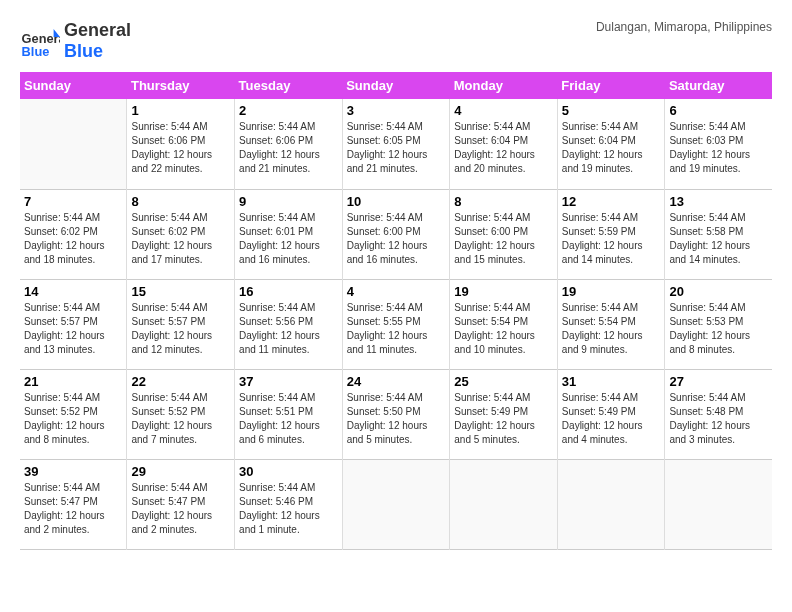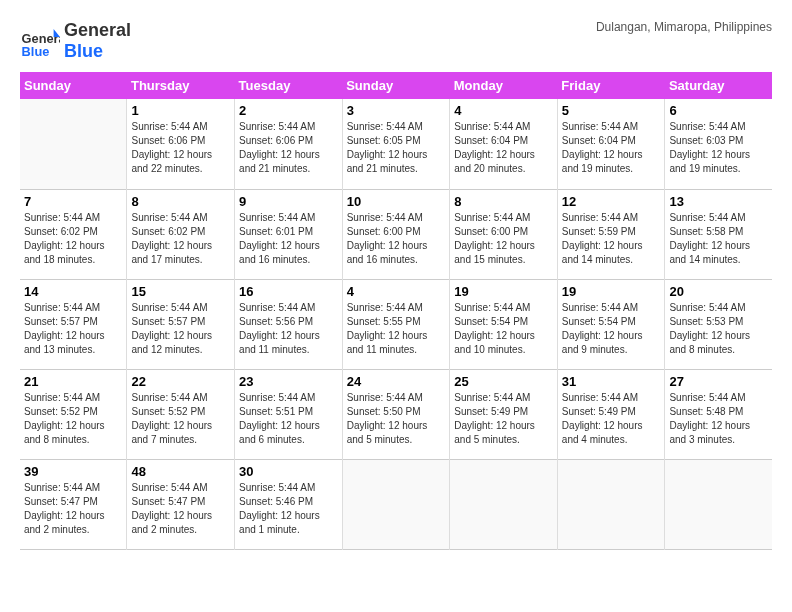--- a/index.html
+++ b/index.html
@@ -207,21 +207,21 @@
       <tr class="week-row">
         <td>
           <span class="day-num">21</span>
           <div class="day-info">Sunrise: 5:44 AM<br>Sunset: 5:52 PM<br>Daylight: 12 hours<br>and 8 minutes.</div>
         </td>
         <td>
           <span class="day-num">22</span>
           <div class="day-info">Sunrise: 5:44 AM<br>Sunset: 5:52 PM<br>Daylight: 12 hours<br>and 7 minutes.</div>
         </td>
         <td>
-          <span class="day-num">23</span>
+          <span class="day-num">37</span>
           <div class="day-info">Sunrise: 5:44 AM<br>Sunset: 5:51 PM<br>Daylight: 12 hours<br>and 6 minutes.</div>
         </td>
         <td>
           <span class="day-num">24</span>
           <div class="day-info">Sunrise: 5:44 AM<br>Sunset: 5:50 PM<br>Daylight: 12 hours<br>and 5 minutes.</div>
         </td>
         <td>
           <span class="day-num">25</span>
           <div class="day-info">Sunrise: 5:44 AM<br>Sunset: 5:49 PM<br>Daylight: 12 hours<br>and 5 minutes.</div>
         </td>
@@ -233,21 +233,21 @@
           <span class="day-num">27</span>
           <div class="day-info">Sunrise: 5:44 AM<br>Sunset: 5:48 PM<br>Daylight: 12 hours<br>and 3 minutes.</div>
         </td>
       </tr>
       <tr class="week-row">
         <td>
           <span class="day-num">39</span>
           <div class="day-info">Sunrise: 5:44 AM<br>Sunset: 5:47 PM<br>Daylight: 12 hours<br>and 2 minutes.</div>
         </td>
         <td>
-          <span class="day-num">48</span>
+          <span class="day-num">29</span>
           <div class="day-info">Sunrise: 5:44 AM<br>Sunset: 5:47 PM<br>Daylight: 12 hours<br>and 2 minutes.</div>
         </td>
         <td>
           <span class="day-num">30</span>
           <div class="day-info">Sunrise: 5:44 AM<br>Sunset: 5:46 PM<br>Daylight: 12 hours<br>and 1 minute.</div>
         </td>
         <td class="empty-cell"></td>
         <td class="empty-cell"></td>
         <td class="empty-cell"></td>
         <td class="empty-cell"></td>

